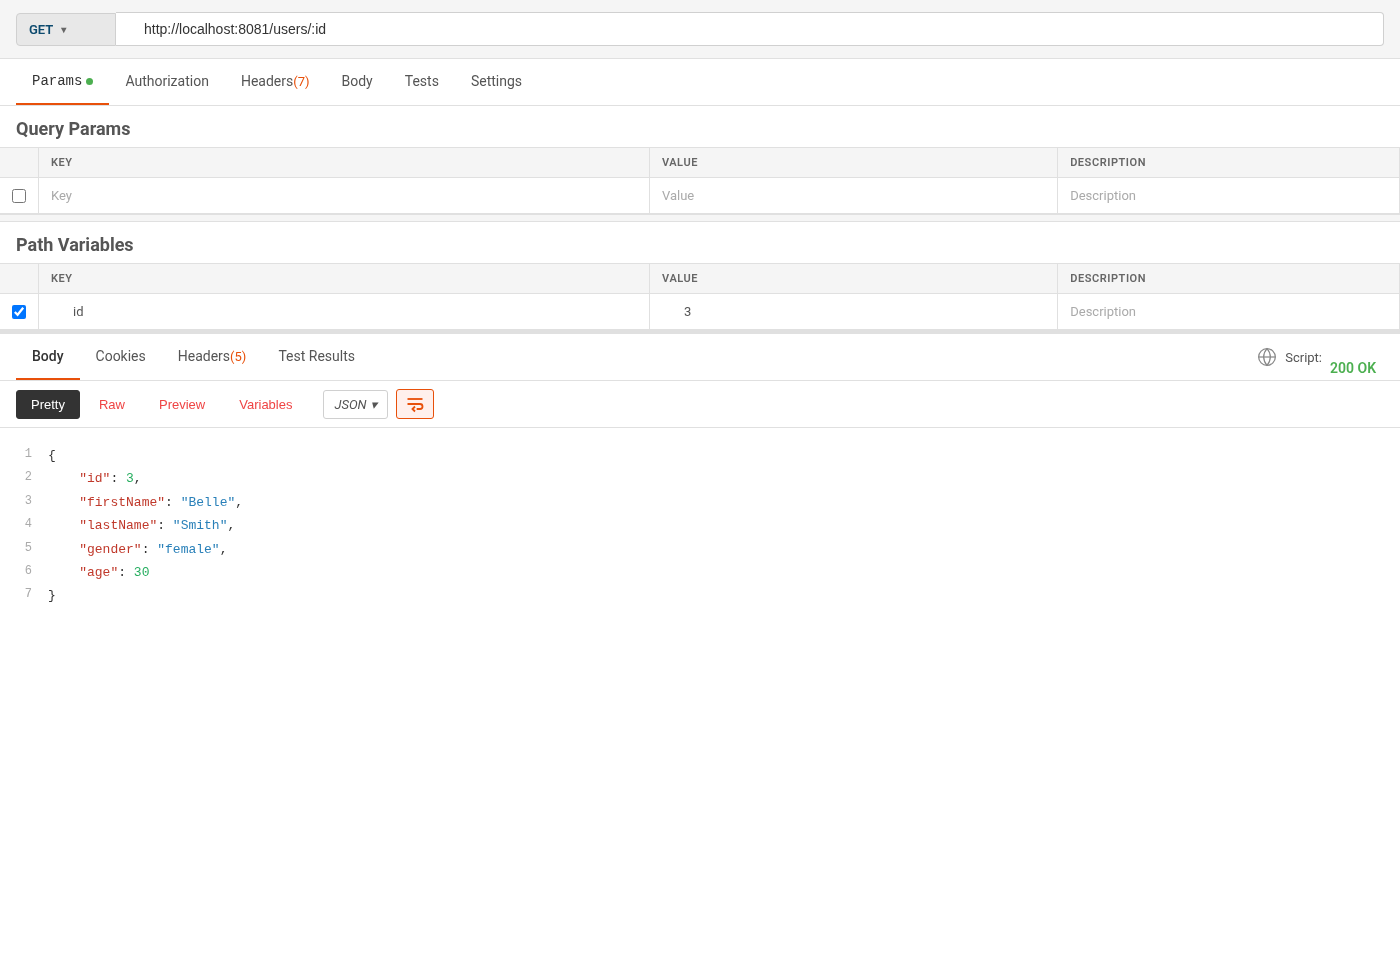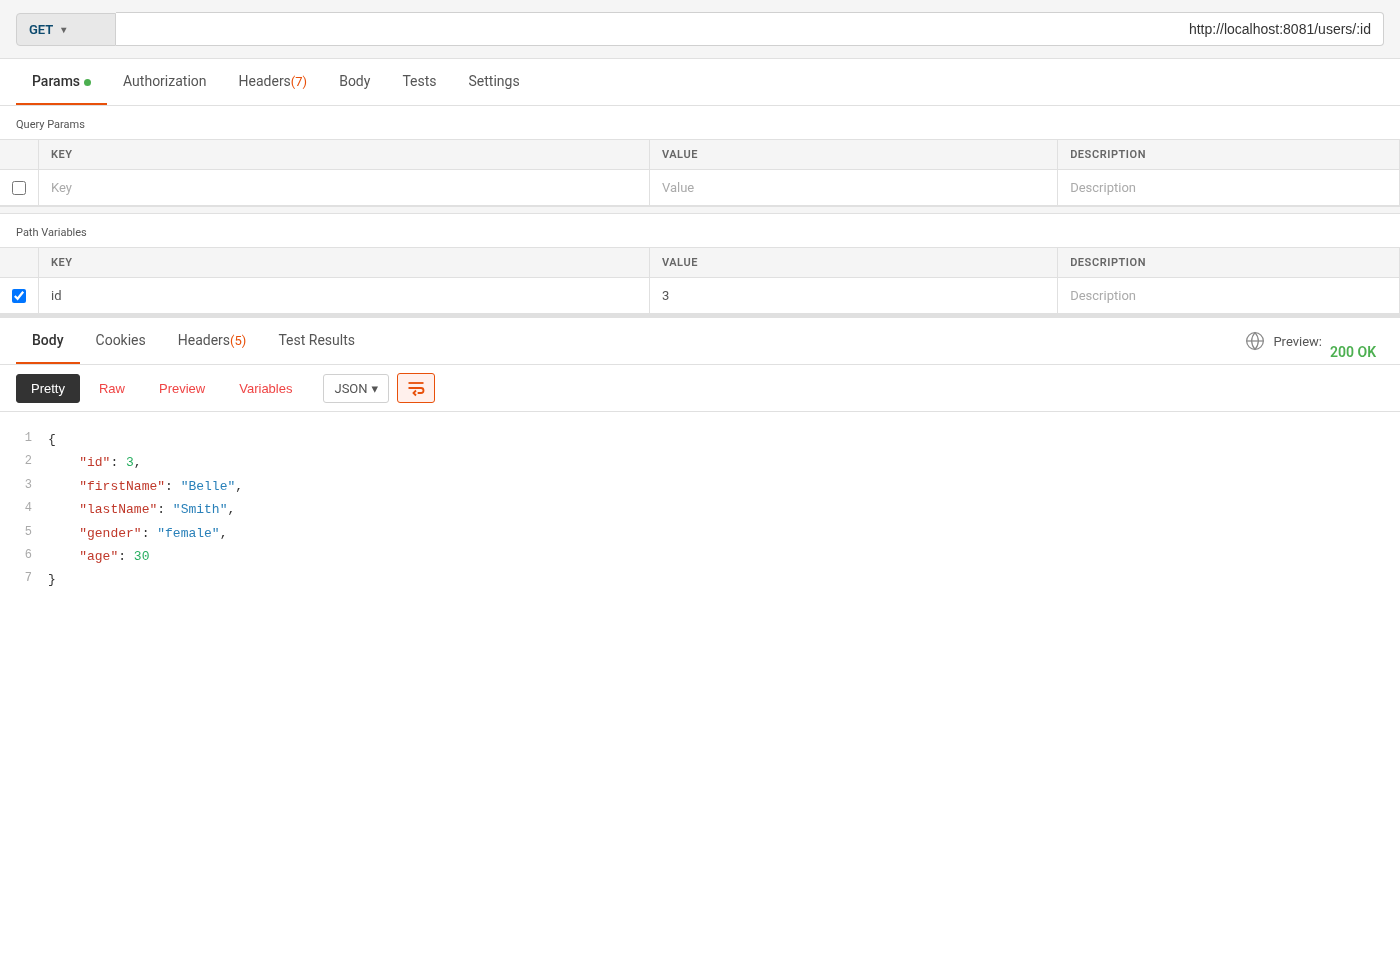--- a/index.html
+++ b/index.html
@@ -32,26 +32,25 @@
       gap: 8px;
       min-width: 100px;
     }
     .method-text { color: #0c4a6e; }
     .chevron-icon { color: #666; font-size: 10px; }
     .url-input {
       flex: 1;
       border: 1px solid #d0d0d0;
       border-left: none;
       border-radius: 0 4px 4px 0;
-      padding: 8px 12px;
+      padding: 8px 28px;
       font-size: 14px;
       background: #fff;
       color: #333;
       outline: none;
-      text-align: right;
     }
 
     
     .request-tabs {
       display: flex;
       align-items: center;
       padding: 0 16px;
       border-bottom: 1px solid #e0e0e0;
       background: #fff;
     }
@@ -61,40 +60,41 @@
       font-size: 14px;
       color: #555;
       border-bottom: 2px solid transparent;
       white-space: nowrap;
       position: relative;
     }
     .tab-item.active {
       color: #333;
       border-bottom: 2px solid #e8500a;
       font-weight: 500;
+      font-family: Liberation Mono, monospace;
     }
     .tab-badge {
       color: #e8500a;
       font-size: 13px;
     }
     .tab-dot {
       display: inline-block;
       width: 7px;
       height: 7px;
       background: #4caf50;
       border-radius: 50%;
       margin-left: 4px;
       vertical-align: middle;
     }
 
     
     .section-header {
       padding: 12px 16px 8px 16px;
-      font-size: 11px;
-      font-weight: 400;
+      font-size: 18px;
+      font-weight: 700;
       color: #555;
       background: #fff;
     }
 
     
     .params-table {
       width: 100%;
       border-collapse: collapse;
       border-top: 1px solid #e0e0e0;
     }
@@ -117,21 +117,21 @@
     }
     .params-table td:first-child,
     .params-table th:first-child {
       width: 40px;
       text-align: center;
     }
     .col-key { width: 45%; }
     .col-value { width: 30%; }
     .col-desc { width: 25%; }
     .placeholder-text { color: #aaa; }
-    .value-text { color: #555; }
+    .value-text { color: #555; margin-left: 22px; }
 
     .checkbox-cell {
       display: flex;
       justify-content: center;
       align-items: center;
     }
     input[type="checkbox"] {
       cursor: pointer;
       width: 14px;
       height: 14px;
@@ -222,20 +222,21 @@
       align-items: center;
       gap: 4px;
       border: 1px solid #d0d0d0;
       border-radius: 3px;
       padding: 6px 10px;
       cursor: pointer;
       font-size: 13px;
       color: #555;
       background: #fff;
       margin-left: 12px;
+      font-style: italic;
     }
     .wrap-btn {
       margin-left: 4px;
       padding: 4px 8px;
       background: #fff0ec;
       border: 1px solid #e8500a;
       border-radius: 3px;
       cursor: pointer;
       color: #e8500a;
       font-size: 16px;
@@ -371,21 +372,21 @@
     <div class="response-tab">
       <span>Test Results</span>
     </div>
     <div class="status-area">
 
       <svg class="globe-icon" viewBox="0 0 24 24" fill="none" stroke="currentColor" stroke-width="1.5">
         <circle cx="12" cy="12" r="10"></circle>
         <line x1="2" y1="12" x2="22" y2="12"></line>
         <path d="M12 2a15.3 15.3 0 0 1 4 10 15.3 15.3 0 0 1-4 10 15.3 15.3 0 0 1-4-10 15.3 15.3 0 0 1 4-10z"></path>
       </svg>
-      <span class="status-text">Preview:</span>
+      <span class="status-text">Script:</span>
       <span class="status-ok">200 OK</span>
     </div>
   </div>
 
   <div class="format-bar">
     <button class="format-btn active">Pretty</button>
     <button class="format-btn">Raw</button>
     <button class="format-btn">Preview</button>
     <button class="format-btn">Variables</button>
     <div class="format-dropdown">

